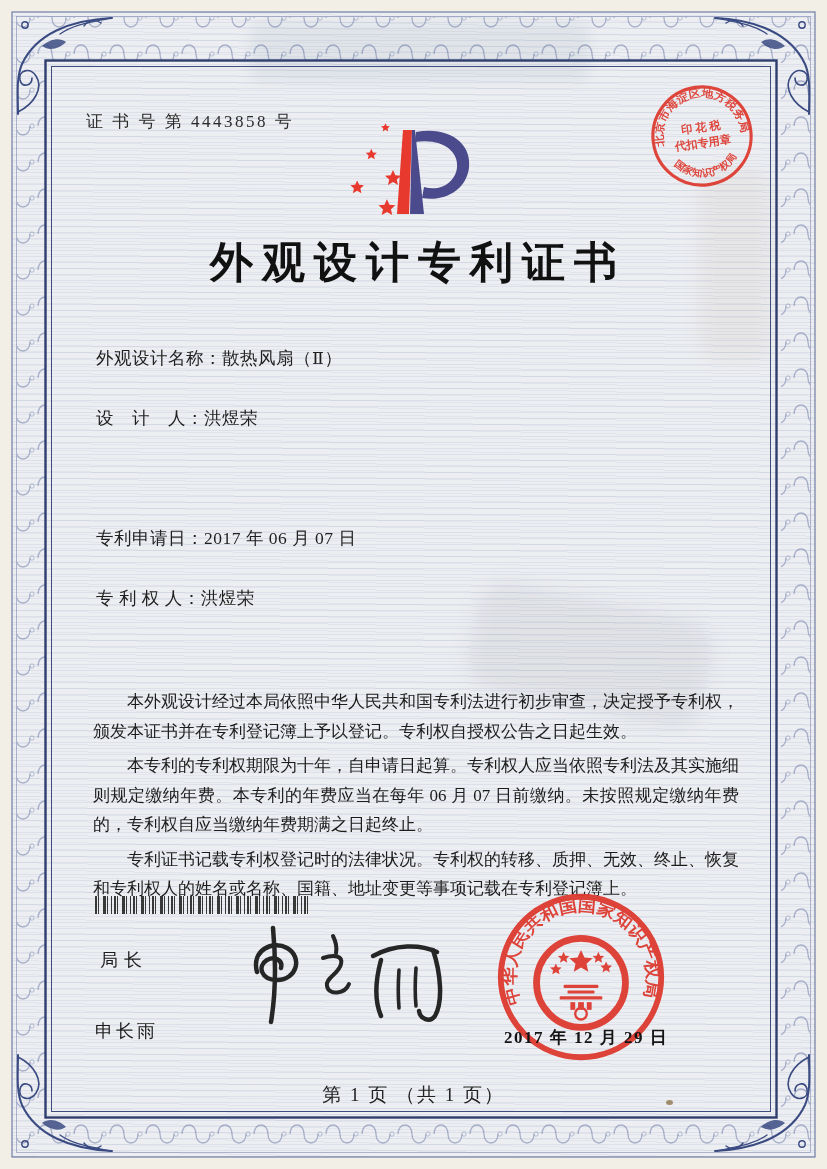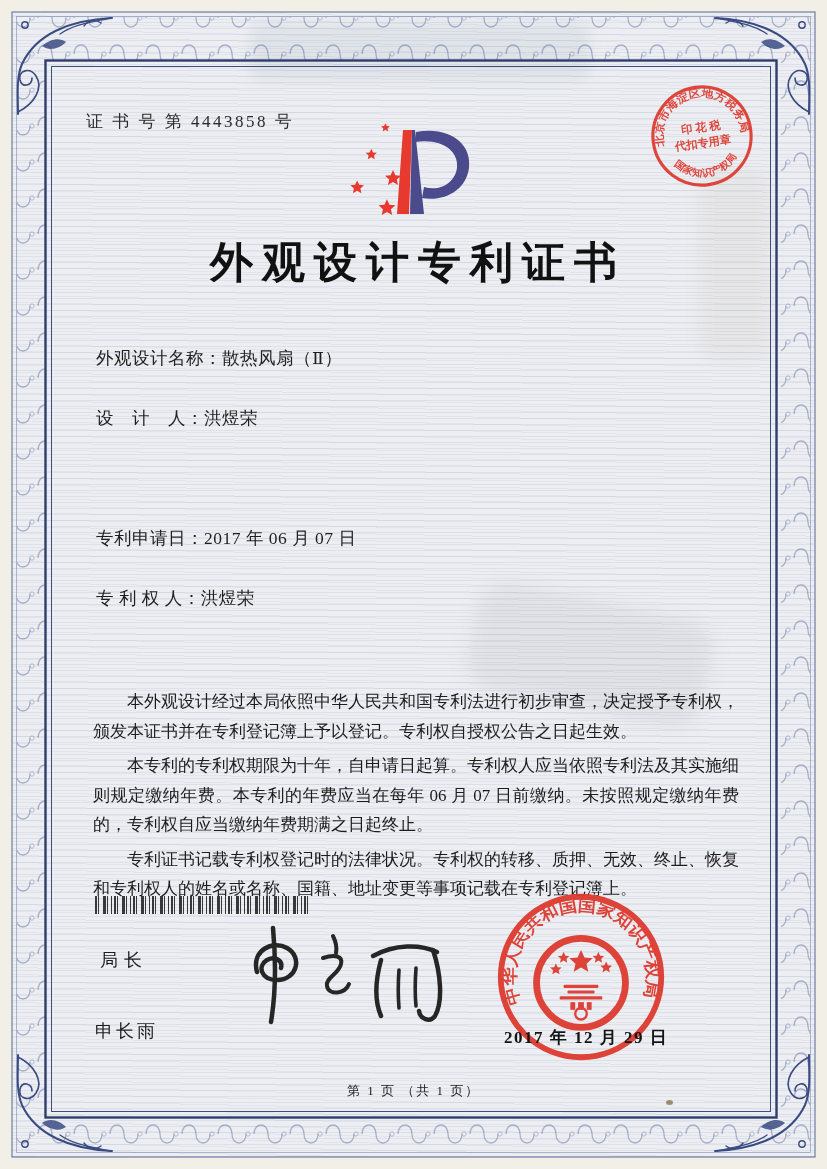--- a/index.html
+++ b/index.html
@@ -41,21 +41,21 @@
       #191919 8px 11px, rgba(0,0,0,0) 11px 12px,
       #191919 12px 13px, rgba(0,0,0,0) 13px 16px,
       #191919 16px 17px, rgba(0,0,0,0) 17px 19px);
   }
   .signer-role{left:100px; top:948px; font-size:18px; letter-spacing:6px;}
   .signer-name{left:95px; top:986px; font-size:18px; letter-spacing:3px;margin-top:33px;}
   .signature{left:215px; top:922px;}
   .tax-stamp{left:648px; top:82px; transform:rotate(-8deg); opacity:.93;}
   .main-seal{left:494px; top:890px; opacity:.94;}
   .seal-date{left:504px; top:1026px; font-size:17px; letter-spacing:1.5px; color:#141414; font-weight:700;}
-  .footer{left:50%; top:1082px; transform:translateX(-50%); font-size:13px; letter-spacing:2px; color:#222;}
+  .footer{left:50%; top:1082px; transform:translateX(-50%); font-size:19px; letter-spacing:2px; color:#222;}
   .smudge1{left:250px; top:22px; width:340px; height:60px; background:rgba(120,150,160,.10); filter:blur(6px); border-radius:12px;}
   .smudge2{left:700px; top:170px; width:70px; height:190px; background:rgba(150,125,90,.07); filter:blur(8px); border-radius:20px;}
   .smudge3{left:470px; top:600px; width:240px; height:110px; background:rgba(120,120,125,.10); filter:blur(9px); border-radius:30px; transform:rotate(12deg);}
   .speck{left:666px; top:1100px; width:7px; height:5px; background:rgba(120,90,40,.65); border-radius:50%;}
 </style>
 </head>
 <body>
 
 <div class="page">
 

